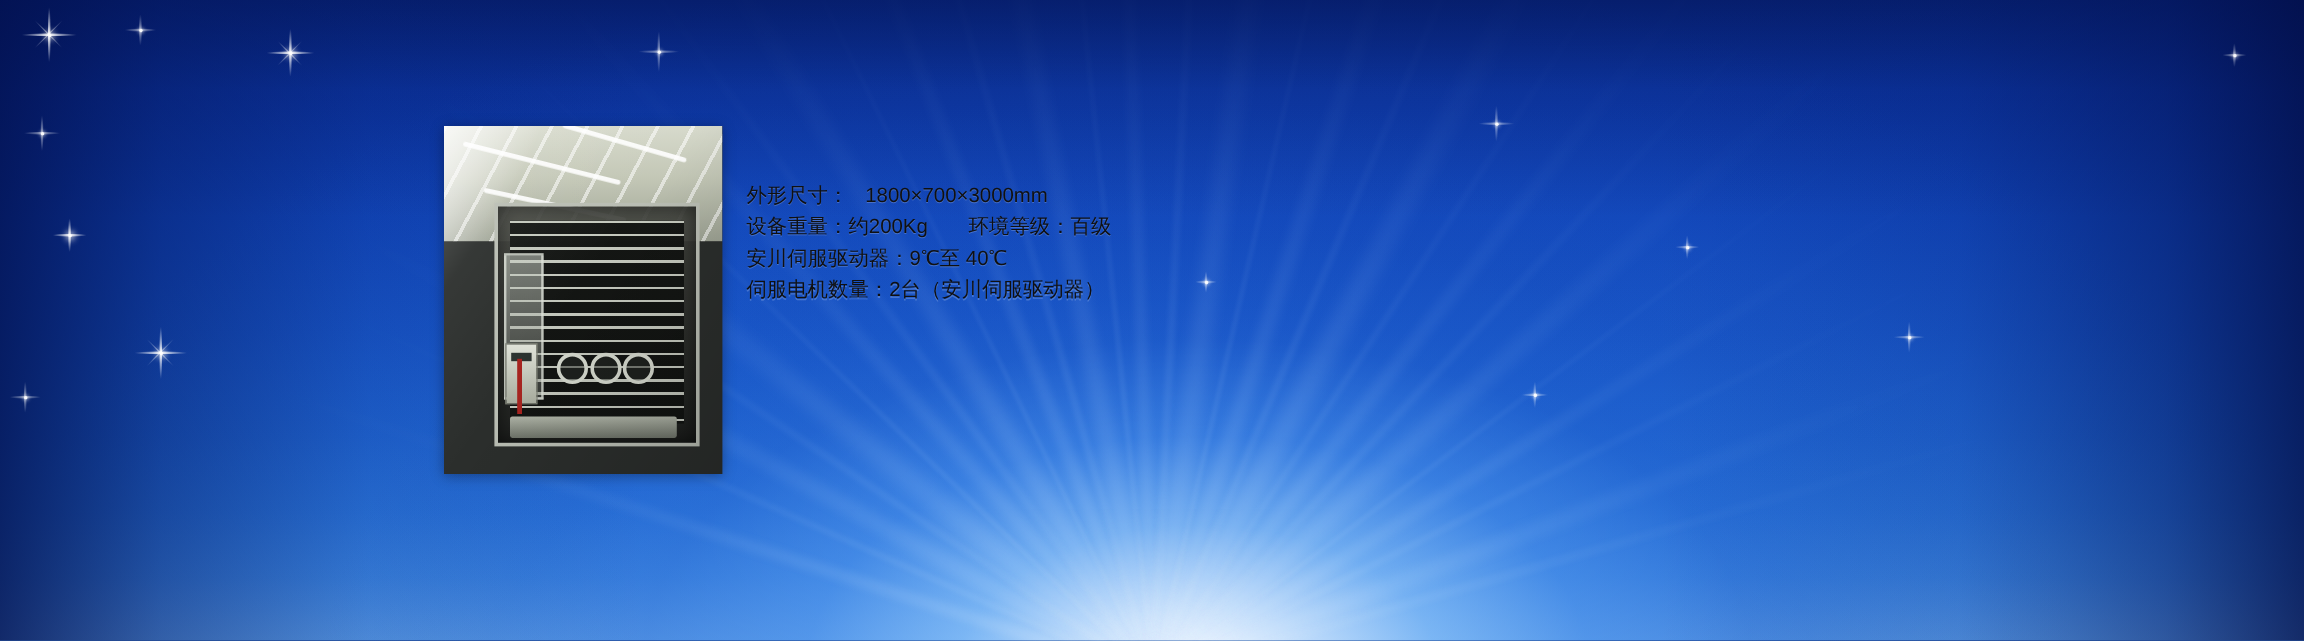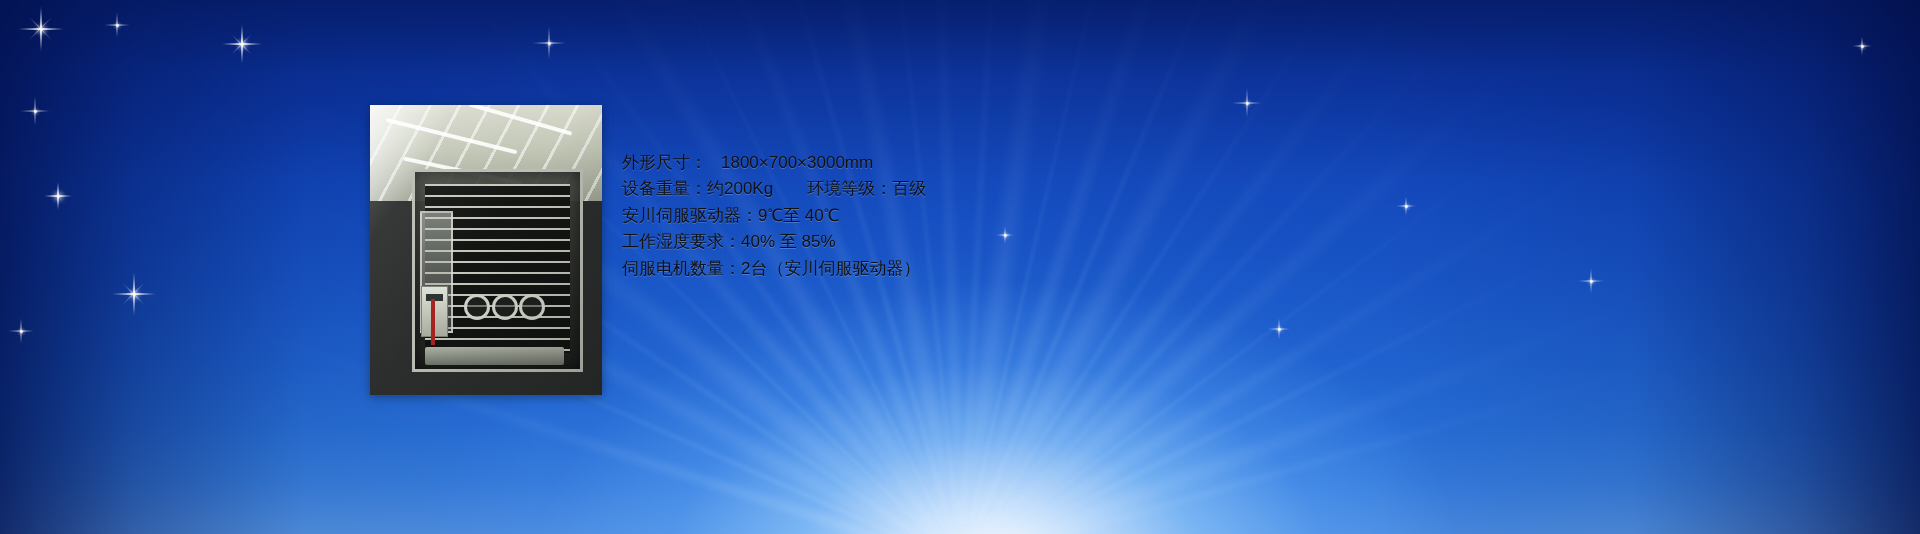--- a/index.html
+++ b/index.html
@@ -403,23 +403,20 @@
 
       <div class="spec-line">
         <span>设备重量：</span><span>约200Kg</span><span class="gap-l"></span><span>环境等级：</span><span>百级</span>
       </div>
 
 
       <div class="spec-line">
         <span>安川伺服驱动器：</span><span>9℃至 40℃</span>
       </div>
 
-      <div class="spec-line">
-        <span>工作湿度要求：</span><span>40% 至 85%</span>
-      </div>
 
 
 
       <div class="spec-line">
         <span>伺服电机数量：</span><span>2台（安川伺服驱动器）</span>
       </div>
 
     </div>
 
   </div>

